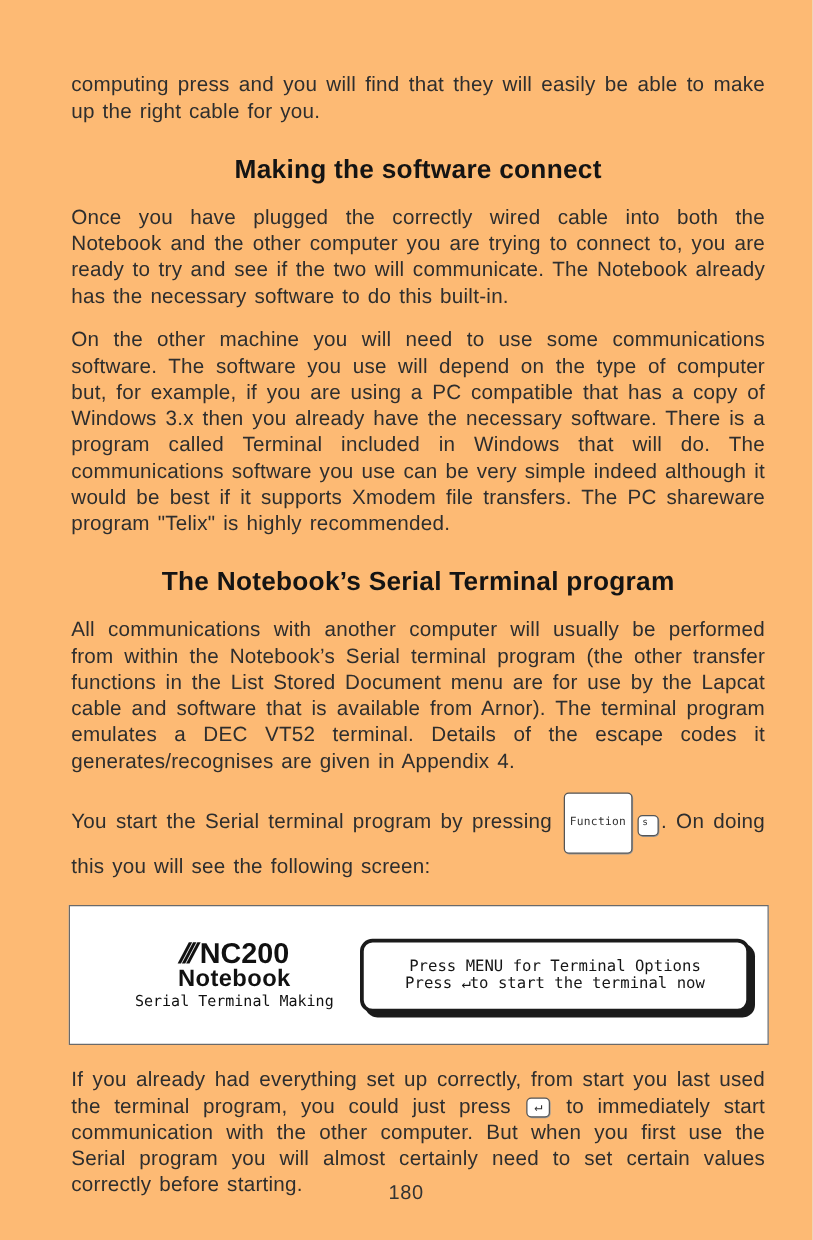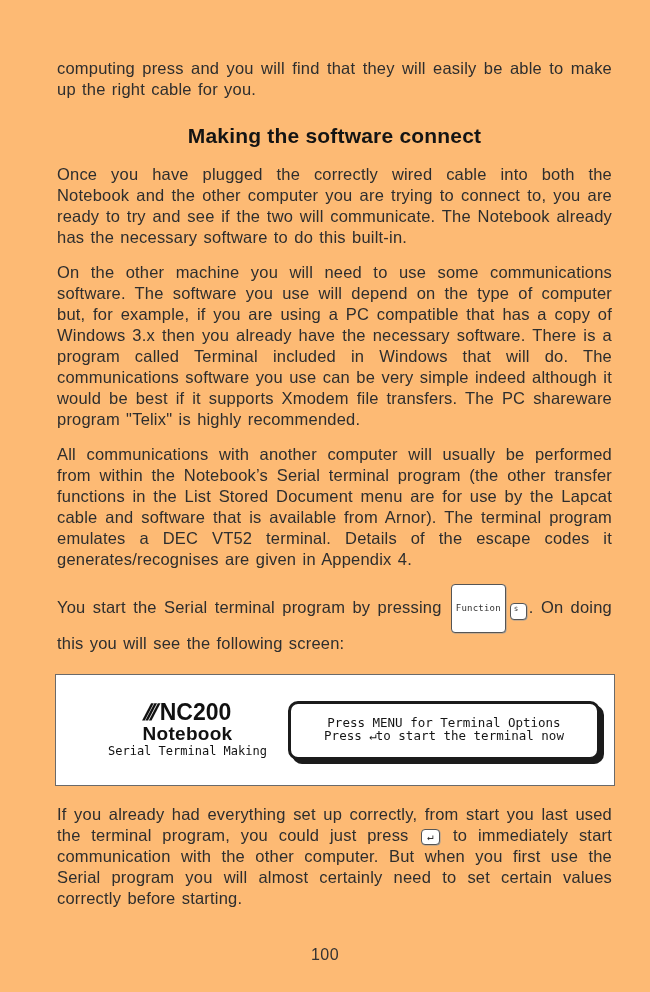--- a/index.html
+++ b/index.html
@@ -139,20 +139,21 @@
   <div class="content">
 
     <p class="body-text">computing press and you will find that they will easily be able to make up the right cable for you.</p>
 
     <h1 class="section-heading">Making the software connect</h1>
 
     <p class="body-text">Once you have plugged the correctly wired cable into both the Notebook and the other computer you are trying to connect to, you are ready to try and see if the two will communicate. The Notebook already has the necessary software to do this built-in.</p>
 
     <p class="body-text">On the other machine you will need to use some communications software. The software you use will depend on the type of computer but, for example, if you are using a PC compatible that has a copy of Windows 3.x then you already have the necessary software. There is a program called Terminal included in Windows that will do. The communications software you use can be very simple indeed although it would be best if it supports Xmodem file transfers. The PC shareware program "Telix" is highly recommended.</p>
 
+    <h1 class="section-heading">The Notebook’s Serial Terminal program</h1>
 
     <p class="body-text">All communications with another computer will usually be performed from within the Notebook’s Serial terminal program (the other transfer functions in the List Stored Document menu are for use by the Lapcat cable and software that is available from Arnor). The terminal program emulates a DEC VT52 terminal. Details of the escape codes it generates/recognises are given in Appendix 4.</p>
 
     <p class="body-text">
       <span>You start the Serial terminal program by pressing</span>
       <span class="keycap">Function</span><span class="keycap key-s">s</span><span>. On doing this you will see the following screen:</span>
     </p>
 
     <div class="figure">
       <div class="brand-block">
@@ -173,14 +174,14 @@
     </div>
 
     <p class="body-text">
       <span>If you already had everything set up correctly, from start you last used the terminal program, you could just press</span>
       <span class="keycap key-return">↵</span>
       <span>to immediately start communication with the other computer. But when you first use the Serial program you will almost certainly need to set certain values correctly before starting.</span>
     </p>
 
   </div>
 
-  <div class="page-number">100</div>
+  <div class="page-number">180</div>
 </div>
 
 </body></html>

